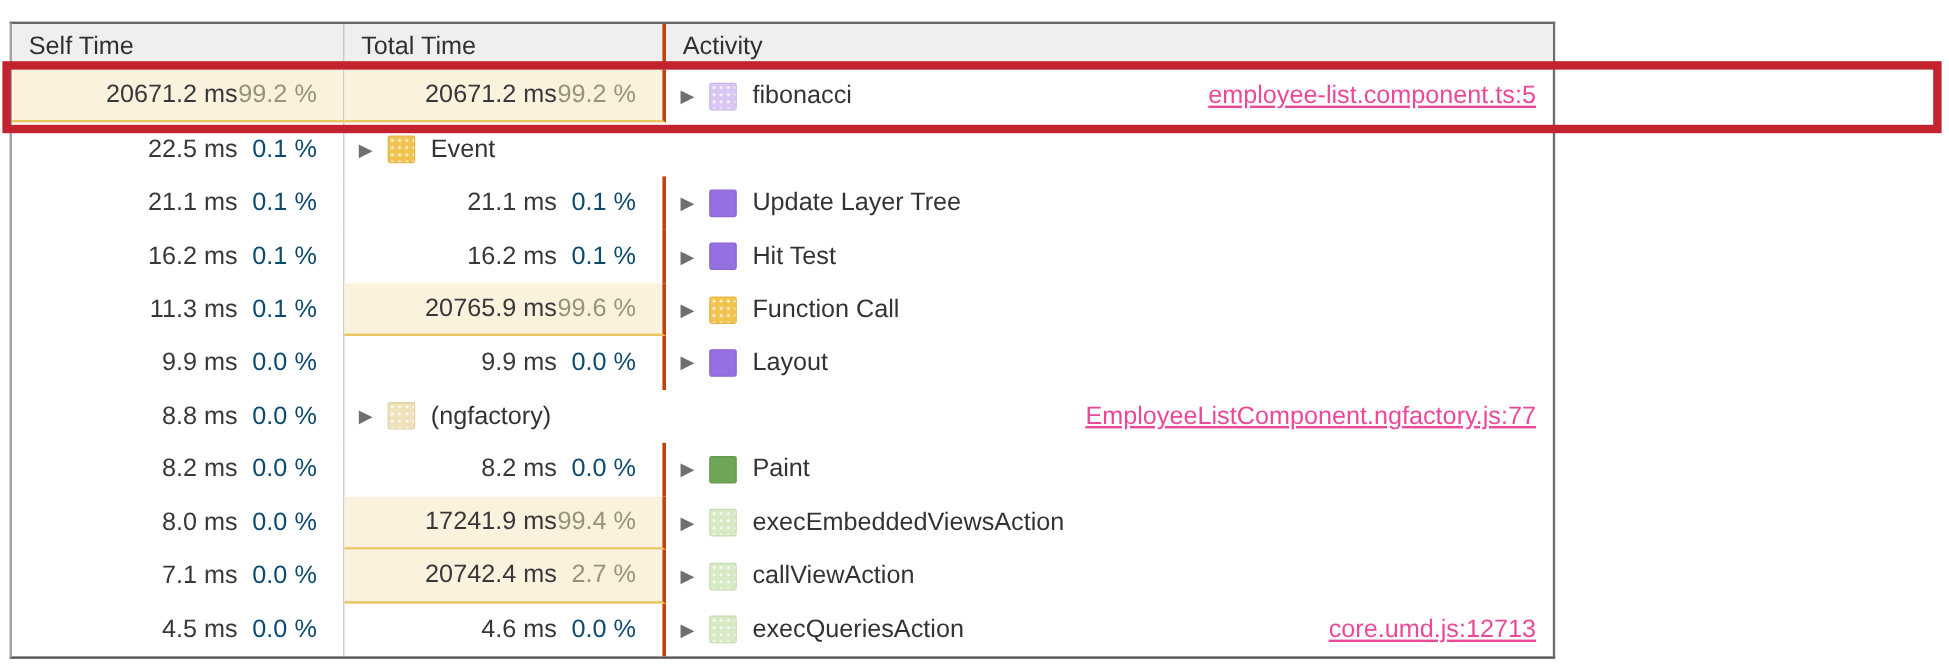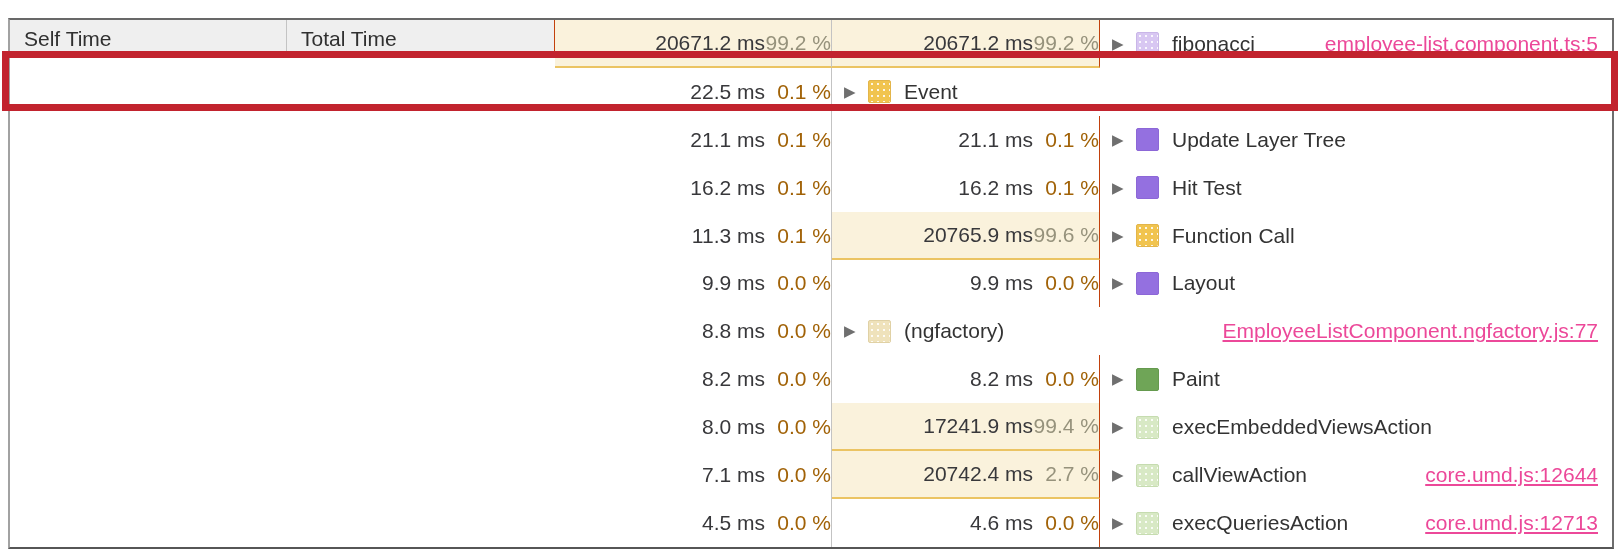--- a/index.html
+++ b/index.html
@@ -6,53 +6,53 @@
   html, body {
     width: 1624px; height: 560px;
     background: #ffffff;
     font-family: "Liberation Sans", sans-serif;
     position: relative;
     overflow: hidden;
   }
   .table {
     position: absolute;
     left: 8px; top: 18px;
-    width: 1606px; height: 531px;
+    width: 1288px; height: 531px;
     border-top: 2px solid #686868;
     border-bottom: 2px solid #565656;
     border-right: 2px solid #6e6e6e;
     border-left: 2px solid #a2a2a2;
     display: flex;
-    flex-direction: row;
+    flex-direction: column;
     background: #fff;
   }
   .header-row {
     height: 38px;
     background: #efefef;
     display: flex;
     flex: 0 0 38px;
     border-bottom: 1px solid #cfcfcf;
   }
   .body-rows { flex: 1; display: flex; flex-direction: column; }
   .row { flex: 1; display: flex; }
   .col-self  { width: 277px; flex: 0 0 277px; border-right: 1px solid #c3c3c3; }
-  .col-total { width: 268px; flex: 0 0 268px; border-right: 1px solid #c2410c; }
+  .col-total { width: 268px; flex: 0 0 268px; border-right: 3px solid #c2410c; }
   .col-activity { flex: 1; }
   .header-cell {
     display: flex; align-items: center;
     padding-left: 14px;
     font-size: 21px; color: #303030;
   }
   .time-cell {
     display: flex; align-items: center; justify-content: flex-end;
-    padding: 0 0;
+    padding: 0 22px;
     font-size: 21px;
   }
   .time-cell .ms  { color: #38383b; }
-  .time-cell .pct { color: #a16207; width: 66px; text-align: right; }
+  .time-cell .pct { color: #0c4a6e; width: 66px; text-align: right; }
   .time-cell.hot {
     background: #faf2dc;
     border-bottom: 2px solid #ebc463;
   }
   .time-cell.hot .pct { color: #96927c; }
   .activity-cell {
     display: flex; align-items: center;
     padding: 0 14px 0 12px;
     font-size: 21px; color: #333;
     min-width: 0;
@@ -98,20 +98,23 @@
 <body>
 
 <div class="table">
   <div class="header-row">
     <div class="header-cell col-self">
       <span>Self Time</span>
     </div>
     <div class="header-cell col-total">
       <span>Total Time</span>
     </div>
+    <div class="header-cell col-activity">
+      <span>Activity</span>
+    </div>
   </div>
   <div class="body-rows">
   <div class="row">
     <div class="time-cell col-self hot">
       <span class="ms">20671.2 ms</span>
       <span class="pct">99.2 %</span>
     </div>
     <div class="time-cell col-total hot">
       <span class="ms">20671.2 ms</span>
       <span class="pct">99.2 %</span>
@@ -257,21 +260,20 @@
       <span class="pct">0.0 %</span>
     </div>
     <div class="time-cell col-total hot">
       <span class="ms">20742.4 ms</span>
       <span class="pct">2.7 %</span>
     </div>
     <div class="activity-cell col-activity">
       <span class="disclosure">▶</span>
       <span class="swatch textured" style="background-color: rgb(216, 233, 197); border-color: rgb(198, 220, 176);"></span>
       <span class="activity-label">callViewAction</span>
-      <span class="src-link">core.umd.js:12644</span>
     </div>
   </div>
 
   <div class="row">
     <div class="time-cell col-self">
       <span class="ms">4.5 ms</span>
       <span class="pct">0.0 %</span>
     </div>
     <div class="time-cell col-total">
       <span class="ms">4.6 ms</span>

